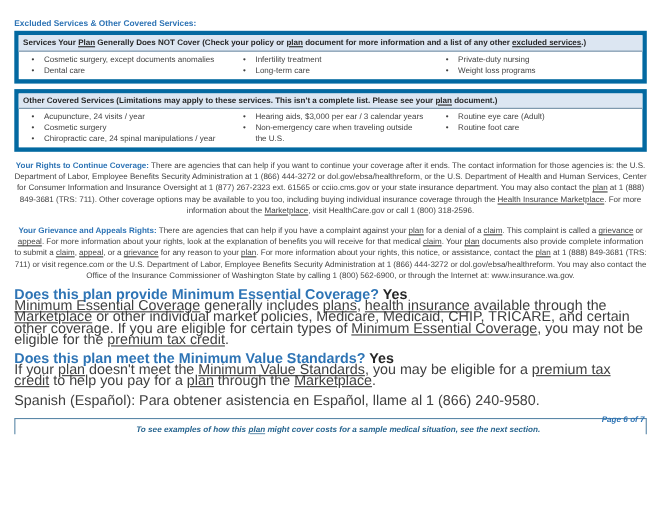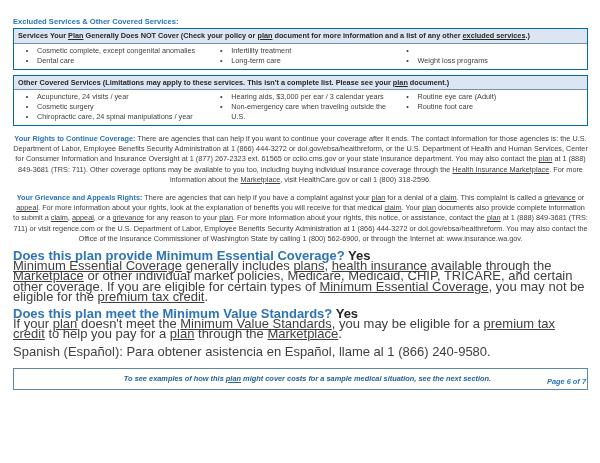--- a/index.html
+++ b/index.html
@@ -11,21 +11,21 @@
     color:#3f3f3f;
     overflow:hidden;
     box-sizing:border-box;
     padding:17px 12px 0 13px;
   }
   .h1 {
     color:#2E74B5; font-weight:bold;
     font-size:7.6px; line-height:9px;
     margin:0 0 2px 0;
   }
-  .tbl { border:1px solid #0369a1; margin-bottom:5px; }
+  .tbl { border:4px solid #0369a1; margin-bottom:5px; }
   .tbl-header {
     background:#DCE6F2;
     border-bottom:1px solid #7591A7;
     font-weight:bold; color:#262626;
     font-size:7.3px; line-height:9.5px;
     padding:2px 4px;
   }
   .tbl-body { display:flex; padding:2px 0 3px 0; }
   .tbl-col0 { flex:0 0 33.9%; }
   .tbl-col1 { flex:0 0 32.5%; }
@@ -57,40 +57,41 @@
 <div class="page">
 
   <div class="h1">Excluded Services &amp; Other Covered Services:</div>
 
   <div class="tbl">
     <div class="tbl-header"><span class="b">Services Your </span><span class="u b">Plan</span><span class="b"> Generally Does NOT Cover (Check your policy or </span><span class="u b">plan</span><span class="b"> document for more information and a list of any other </span><span class="u b">excluded services</span><span class="b">.)</span></div>
     <div class="tbl-body">
       <div class="tbl-col0">
           <div class="bullet-item">
             <span class="bullet">•</span>
-            <span class="bullet-text">Cosmetic complete, except congenital anomalies</span>
+            <span class="bullet-text">Cosmetic surgery, except documents anomalies</span>
           </div>
           <div class="bullet-item">
             <span class="bullet">•</span>
             <span class="bullet-text">Dental care</span>
           </div>
         </div>
       <div class="tbl-col1">
           <div class="bullet-item">
             <span class="bullet">•</span>
             <span class="bullet-text">Infertility treatment</span>
           </div>
           <div class="bullet-item">
             <span class="bullet">•</span>
             <span class="bullet-text">Long-term care</span>
           </div>
         </div>
       <div class="tbl-col2">
           <div class="bullet-item">
             <span class="bullet">•</span>
+            <span class="bullet-text">Private-duty nursing</span>
           </div>
           <div class="bullet-item">
             <span class="bullet">•</span>
             <span class="bullet-text">Weight loss programs</span>
           </div>
         </div>
     </div>
   </div>
 
   <div class="tbl">

